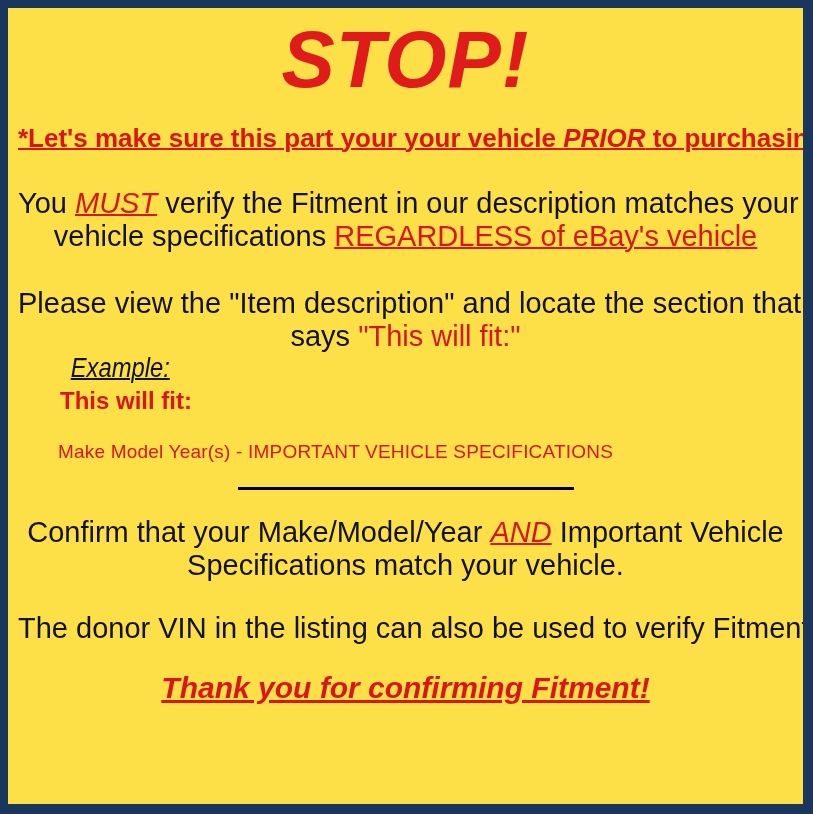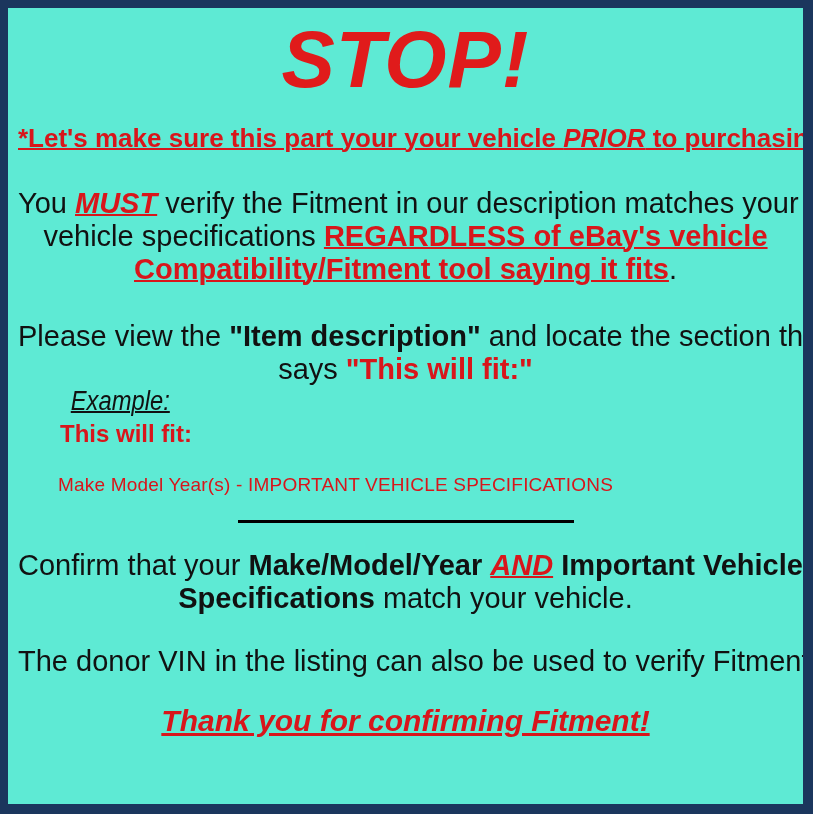--- a/index.html
+++ b/index.html
@@ -9,21 +9,21 @@
   }
   body {
     font-family: "Liberation Sans", sans-serif;
   }
 
   #notice-card {
     position: relative;
     width: 813px;
     height: 814px;
     box-sizing: border-box;
-    background: #5eead4;
+    background: #fde047;
     border-top: 8px solid #1b365d;
     border-left: 8px solid #1b365d;
     border-right: 10px solid #1b365d;
     border-bottom: 10px solid #1b365d;
     overflow: hidden;
   }
 
   .inner {
     position: relative;
     width: 100%;
@@ -71,21 +71,21 @@
     line-height: 33px;
     margin: 0;
     padding: 0;
   }
   .para-1 { margin-top: 34px; }
   .para-2 { margin-top: 34px; }
   .para-4 { margin-top: 26px; }
   .para-5 { margin-top: 30px; }
 
   .r       { color: #d8161b; }
-  .bold    { font-weight: bold; }
+  .bold    { font-weight: normal; }
   .ital    { font-style: italic; }
   .und     { text-decoration: underline; text-decoration-thickness: 2px; }
 
   .example-block {
     padding-left: 46px;
     text-align: left;
   }
   .example-label {
     display: inline-block;
     color: #111111;
@@ -147,21 +147,20 @@
       <span class="cond">STOP!</span>
     </div>
 
     <div class="subtitle">
       <span class="cond u"><span>*Let's make sure this part your your vehicle </span><i>PRIOR</i><span> to purchasing*</span></span>
     </div>
 
     <div class="para para-1">
       <div><span class="cond"><span>You </span><span class="r bold ital und">MUST</span><span> verify the Fitment in our description matches your</span></span></div>
       <div><span class="cond"><span>vehicle specifications </span><span class="r bold und">REGARDLESS of eBay's vehicle</span></span></div>
-      <div><span class="cond"><span class="r bold und">Compatibility/Fitment tool saying it fits</span><span>.</span></span></div>
     </div>
 
     <div class="para para-2">
       <div><span class="cond"><span>Please view the </span><span class="bold">"Item description"</span><span> and locate the section that</span></span></div>
       <div><span class="cond"><span>says </span><span class="r bold">"This will fit:"</span></span></div>
     </div>
 
     <div class="example-block">
       <div><span class="example-label cond">Example:</span></div>
       <div class="example-fit"><span class="cond">This will fit:</span></div>

